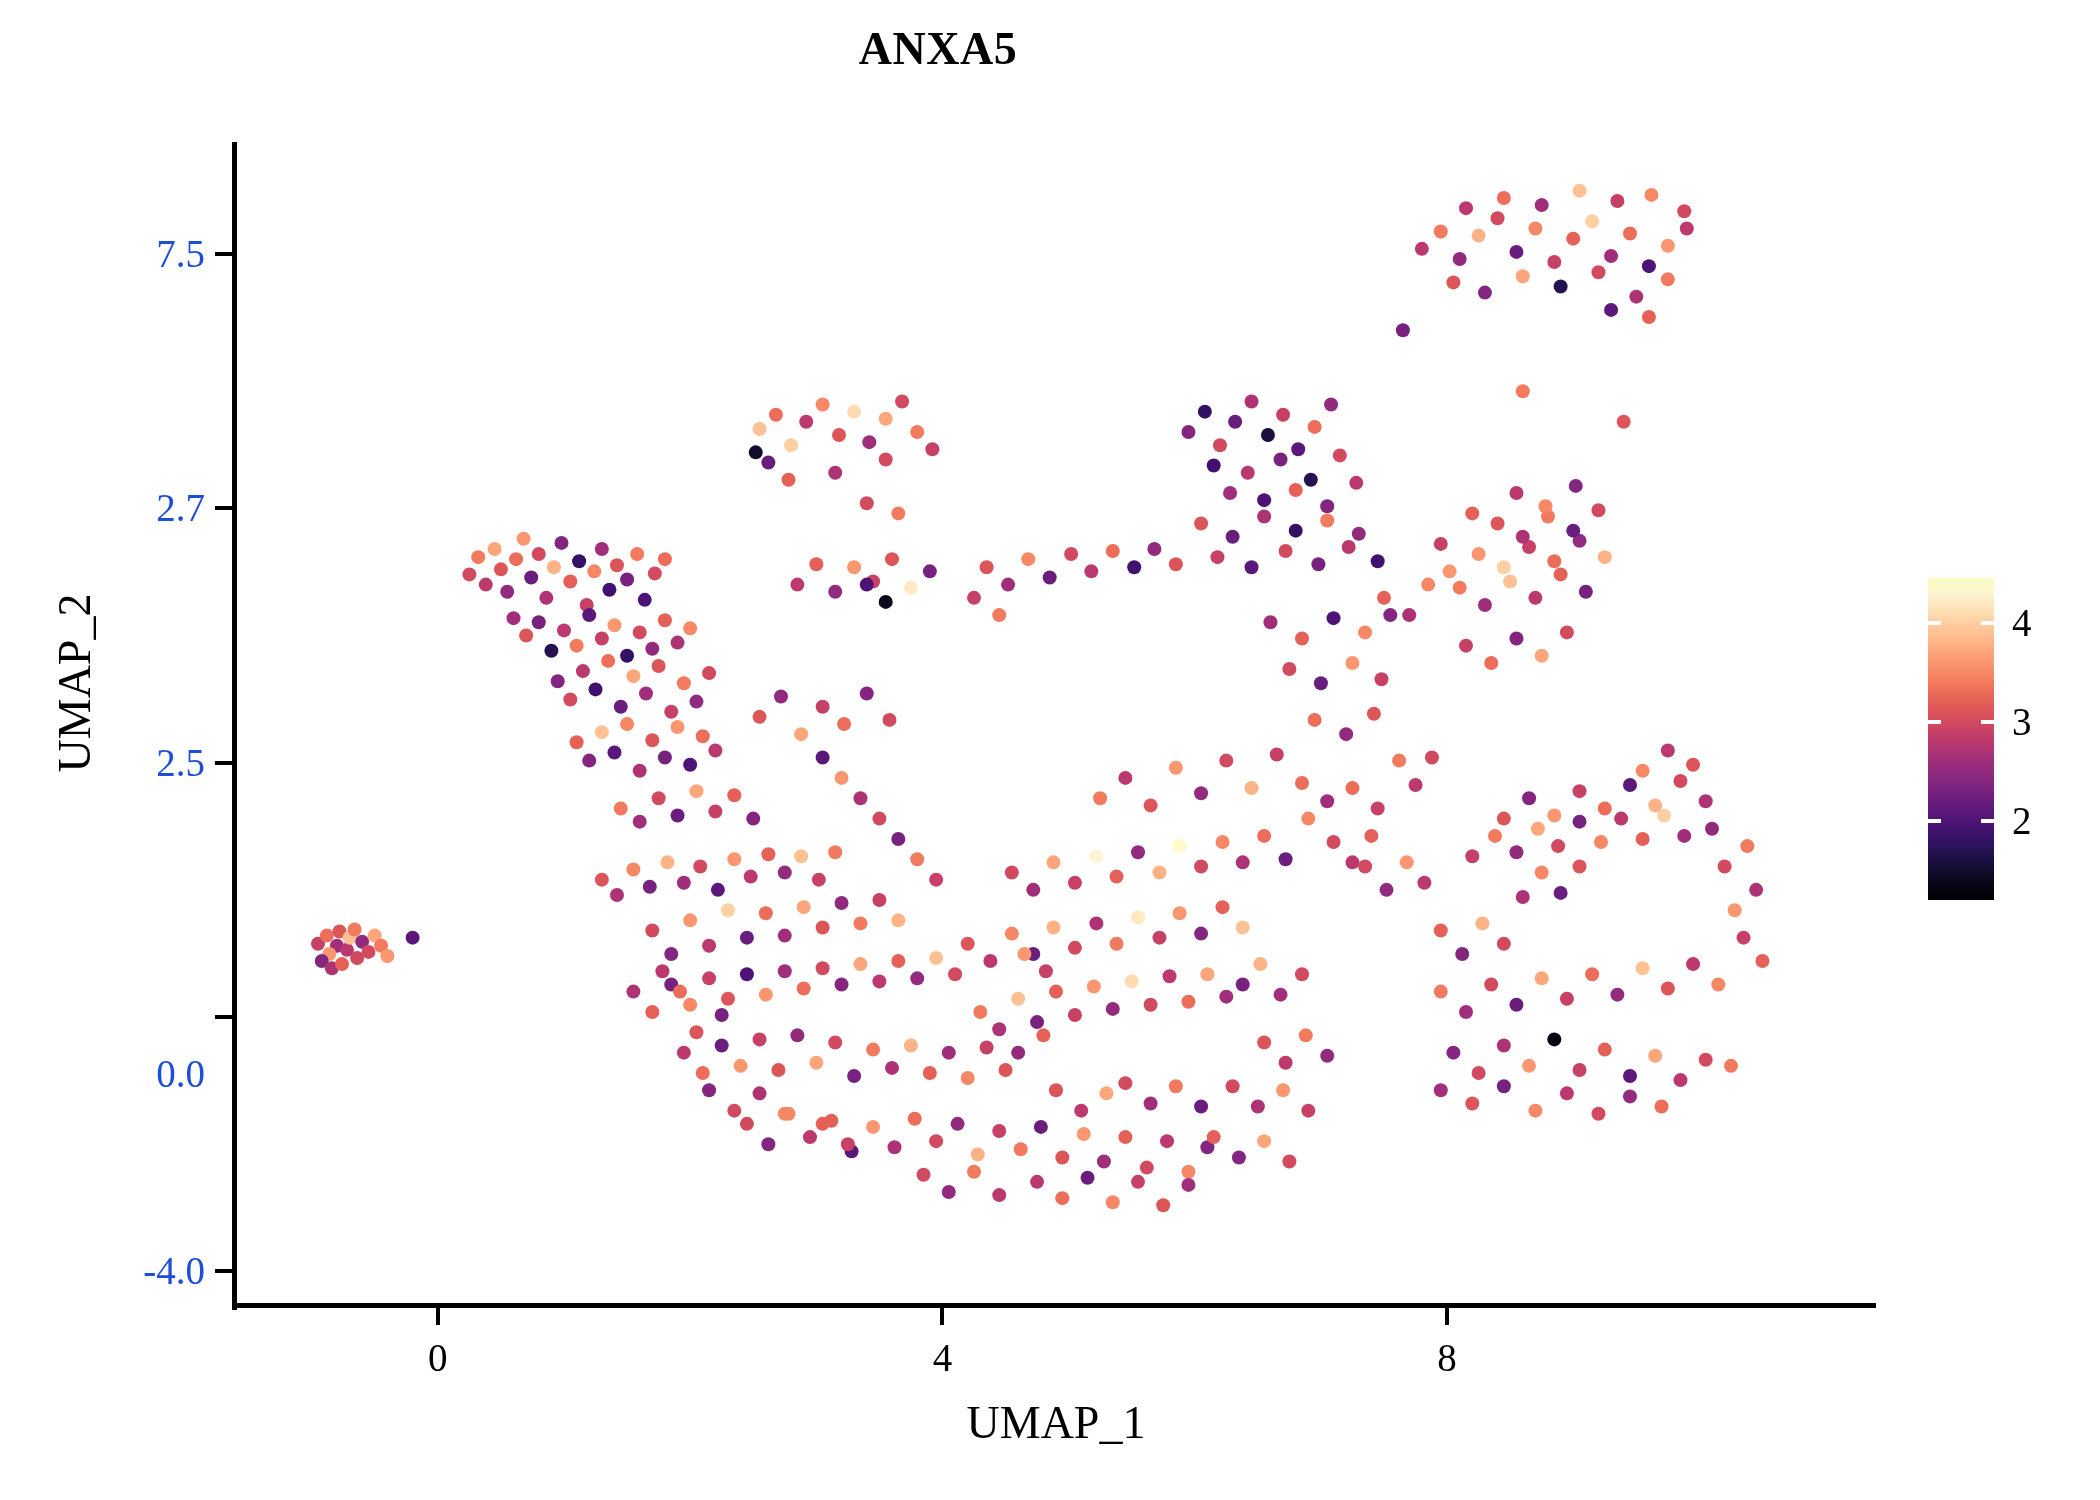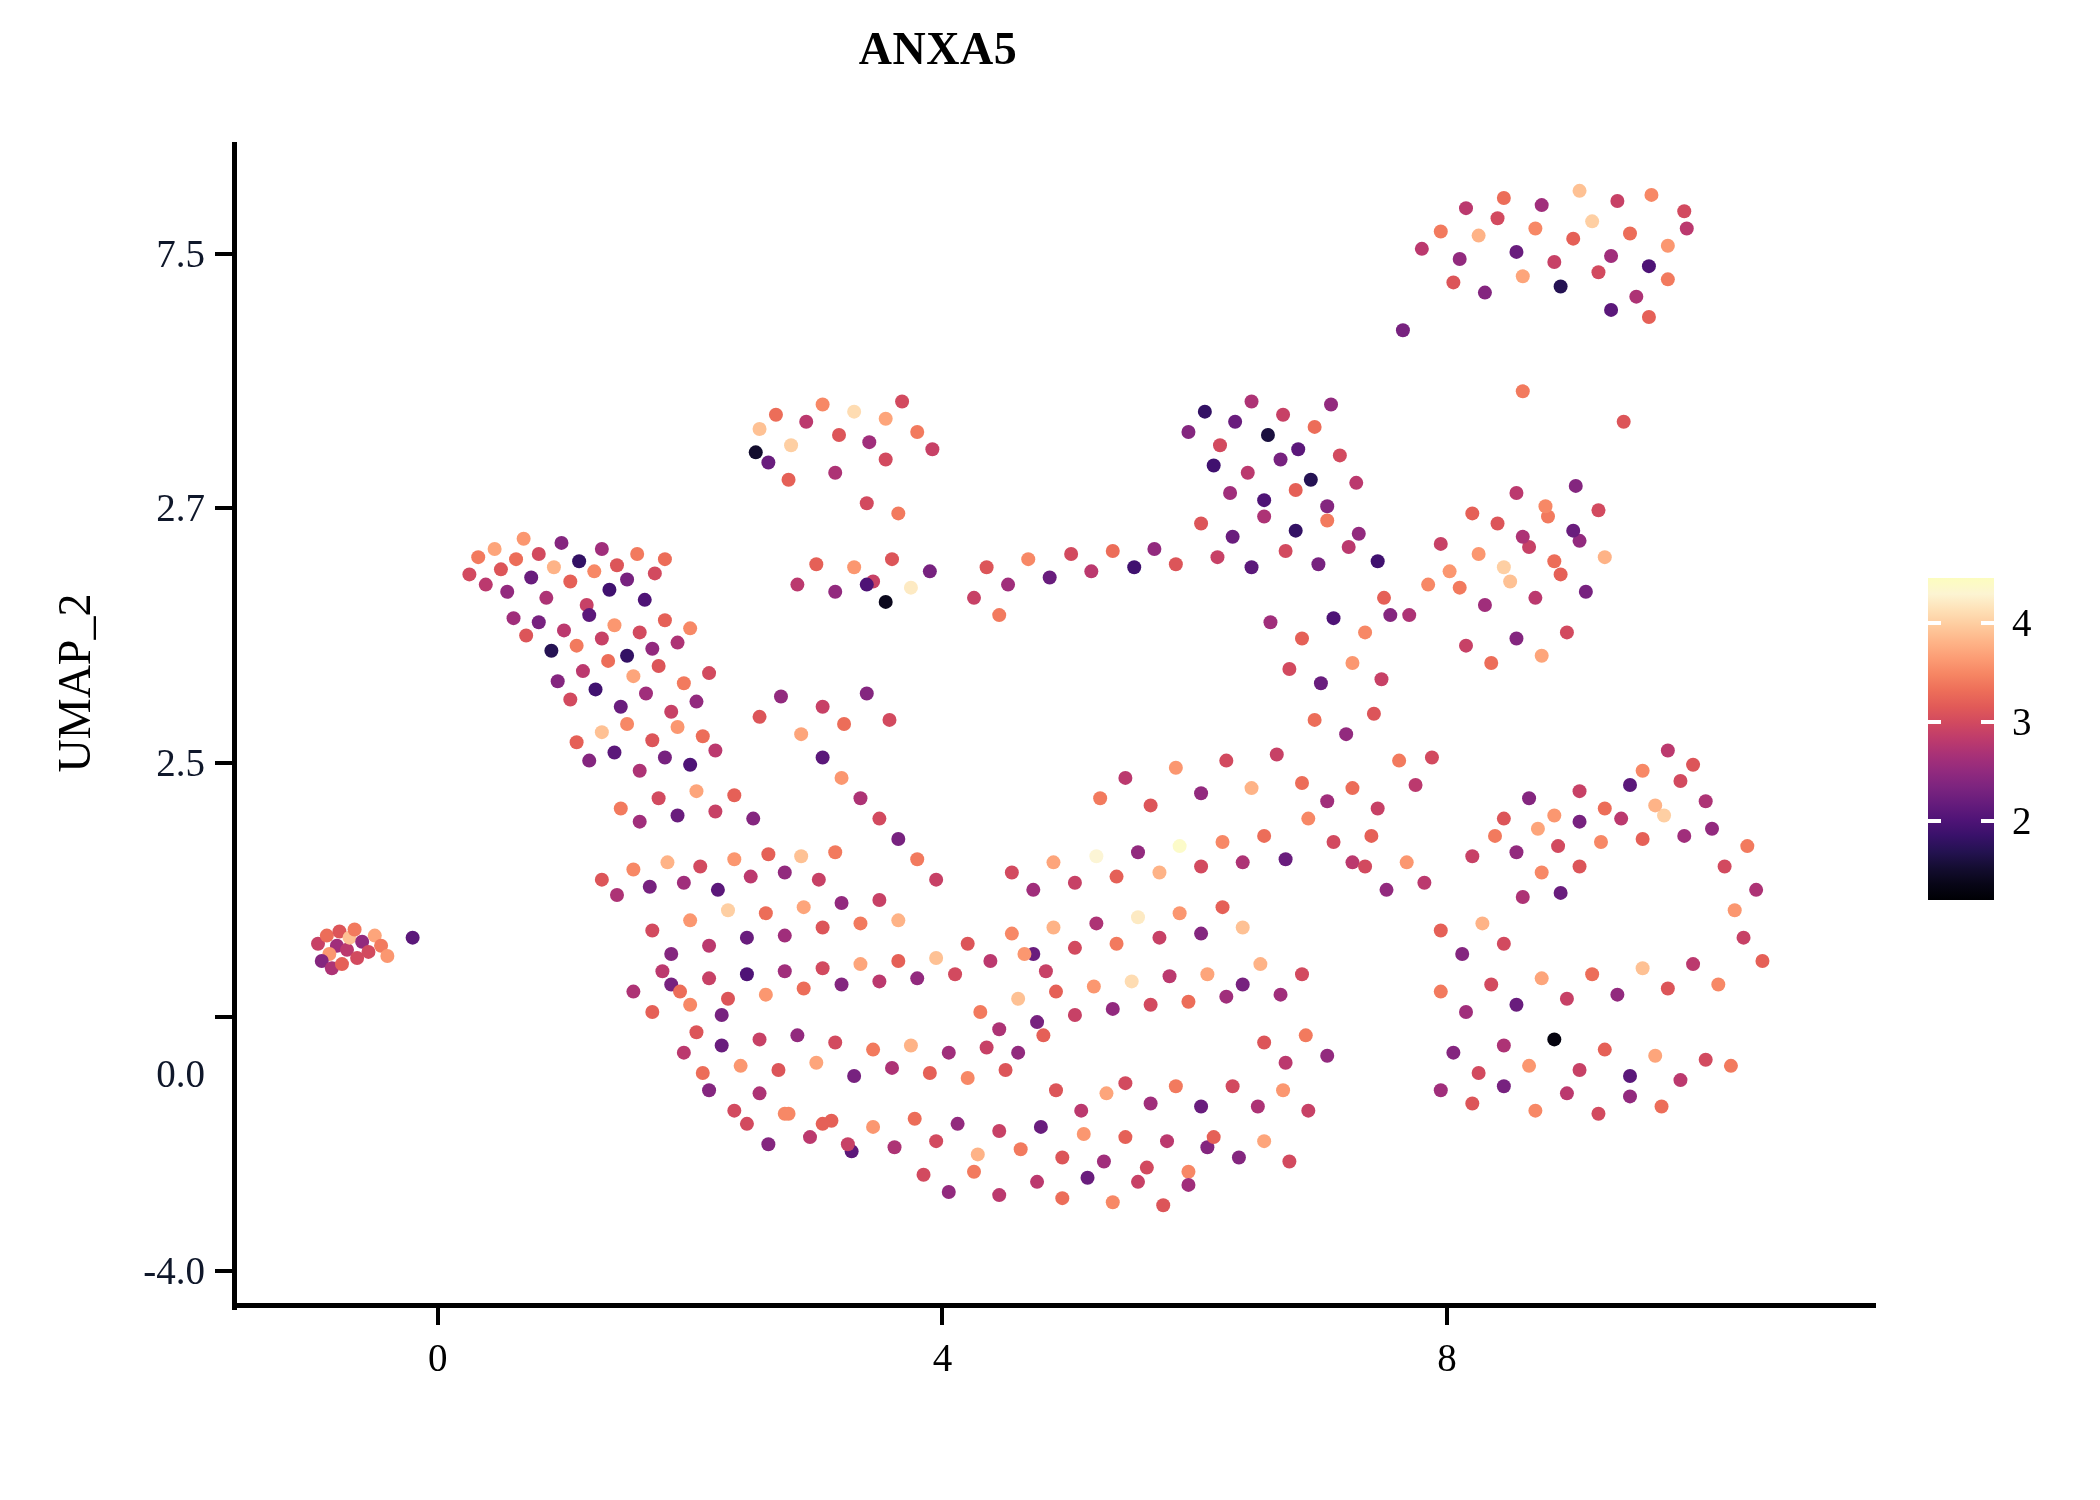--- a/index.html
+++ b/index.html
@@ -19,21 +19,21 @@
 
   
   #y-axis-line{position:absolute;left:232px;top:142px;width:5px;height:1168px;background:#000;}
   #x-axis-line{position:absolute;left:232px;top:1303px;width:1644px;height:5px;background:#000;}
 
   
   .ytick-mark{position:absolute;width:17px;height:4px;background:#000;left:215px;}
   .xtick-mark{position:absolute;height:17px;width:4px;background:#000;top:1308px;}
   .ytick-label{
     position:absolute;right:2100px;width:150px;text-align:right;
-    font-size:39px;color:#0f172a;line-height:1;
+    font-size:39px;color:#1d4ed8;line-height:1;
   }
   .xtick-label{
     position:absolute;width:160px;text-align:center;
     font-size:39px;color:#000;line-height:1;
   }
 
   
   #x-axis-title{
     position:absolute;left:236px;top:1400px;width:1640px;text-align:center;
     font-size:46px;color:#000;line-height:1;
@@ -612,20 +612,21 @@
       <div class="ytick-mark" style="top: 1269.39px;"></div>
       <div class="ytick-label" style="left: 55px; right: auto; width: 150px; top: 1251.39px;">-4.0</div>
       <div class="xtick-mark" style="left: 435.846px;"></div>
       <div class="xtick-label" style="left: 357.846px; top: 1338px;">0</div>
       <div class="xtick-mark" style="left: 940.462px;"></div>
       <div class="xtick-label" style="left: 862.462px; top: 1338px;">4</div>
       <div class="xtick-mark" style="left: 1445.08px;"></div>
       <div class="xtick-label" style="left: 1367.08px; top: 1338px;">8</div>
     </div>
 
+  <div id="x-axis-title">UMAP_1</div>
   <div id="y-axis-title">UMAP_2</div>
 
   <div id="legend">
     <div id="legend-bar" style="background: linear-gradient(rgb(252, 253, 191) 0%, rgb(252, 244, 210) 5%, rgb(254, 224, 182) 10%, rgb(254, 202, 157) 15%, rgb(254, 179, 135) 20%, rgb(252, 156, 116) 25%, rgb(246, 133, 99) 30%, rgb(237, 110, 89) 35%, rgb(225, 90, 88) 40%, rgb(209, 73, 96) 45%, rgb(190, 59, 108) 50%, rgb(168, 49, 119) 55%, rgb(146, 42, 126) 60%, rgb(124, 36, 127) 65%, rgb(102, 28, 124) 70%, rgb(80, 20, 119) 75%, rgb(57, 17, 106) 80%, rgb(36, 18, 81) 85%, rgb(20, 13, 49) 90%, rgb(8, 6, 23) 95%, rgb(0, 0, 4) 100%);">
         <div class="legend-tick left" style="top: 240.738px;"></div>
         <div class="legend-tick right" style="top: 240.738px;"></div>
         <div class="legend-label" style="top: 222.738px;">2</div>
         <div class="legend-tick left" style="top: 141.662px;"></div>
         <div class="legend-tick right" style="top: 141.662px;"></div>
         <div class="legend-label" style="top: 123.662px;">3</div>

